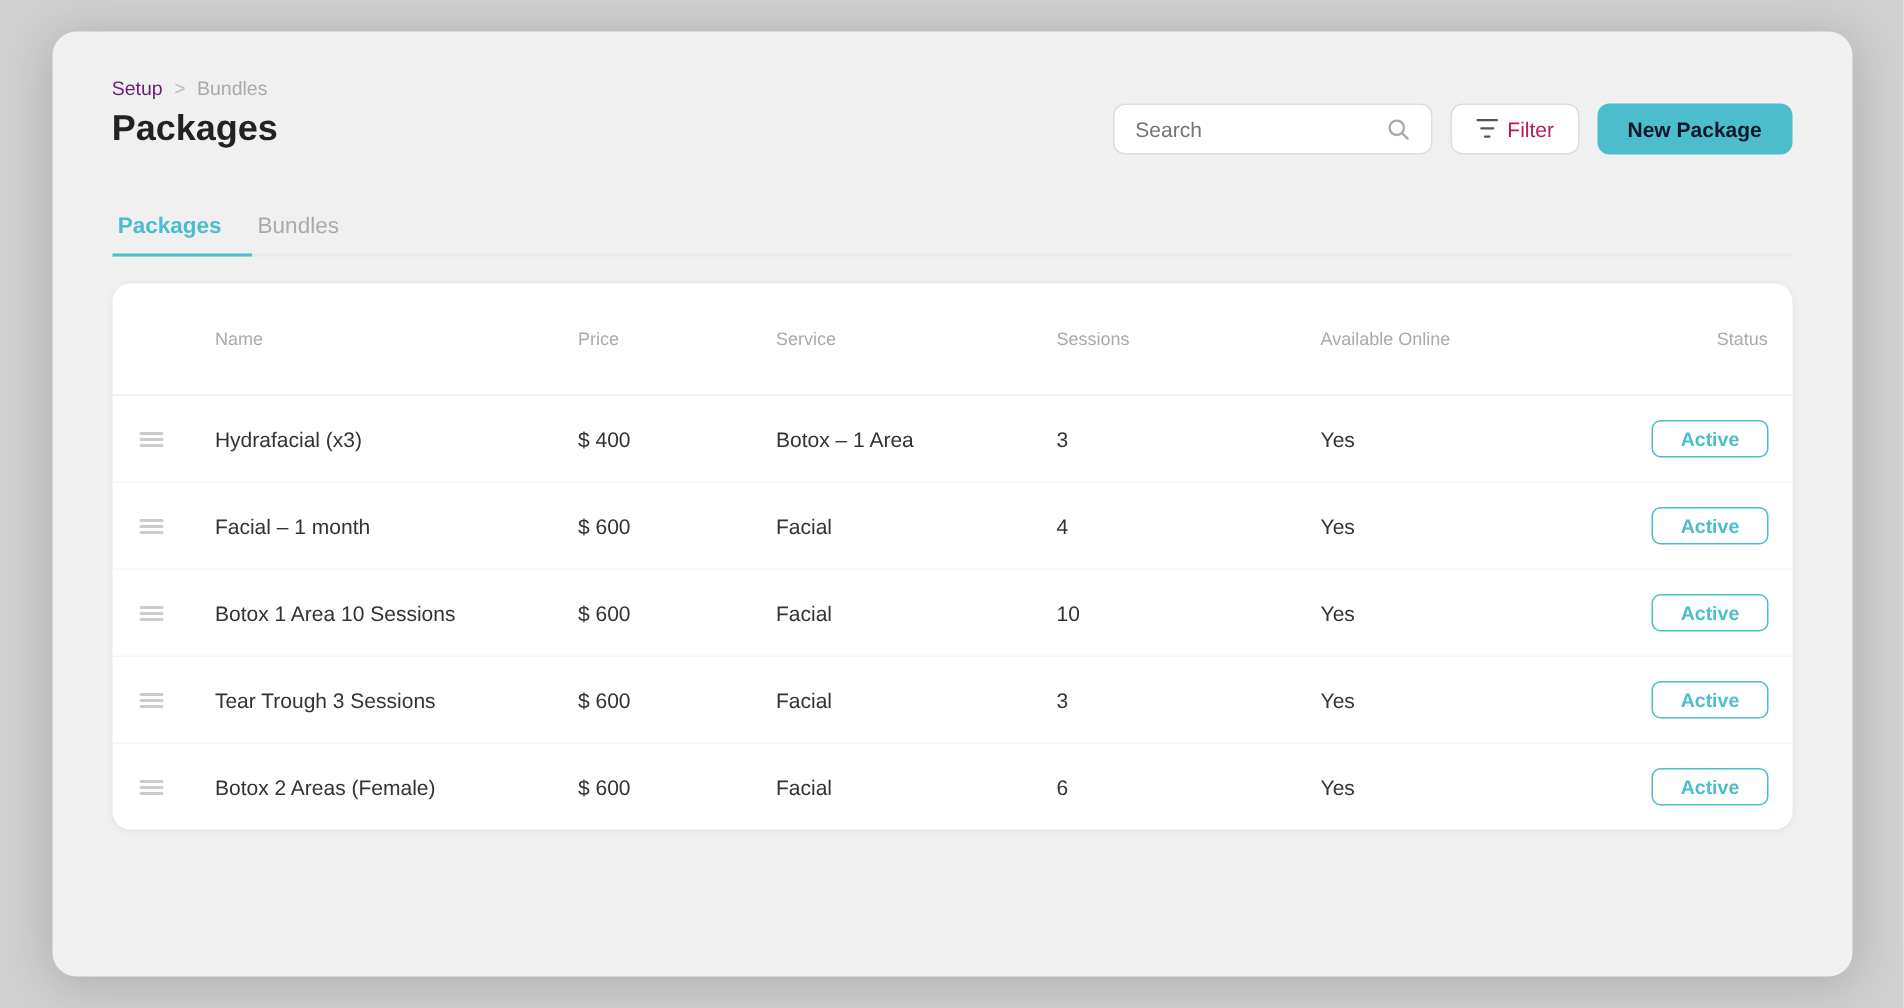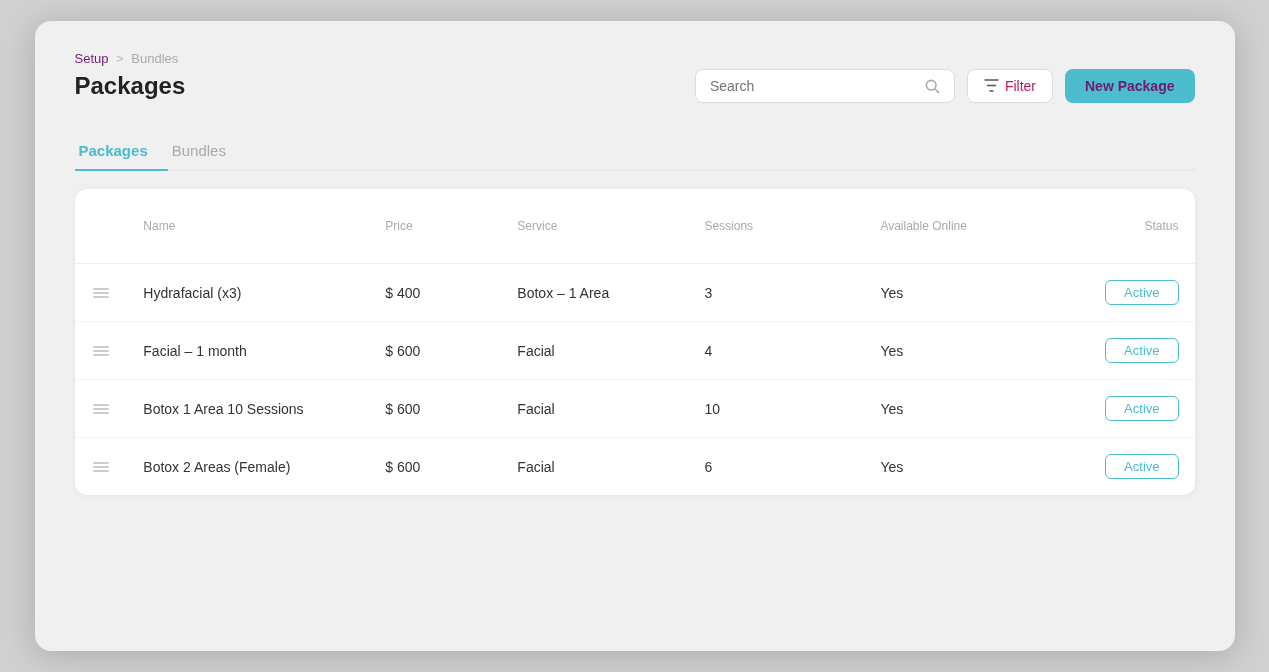--- a/index.html
+++ b/index.html
@@ -52,21 +52,21 @@
       align-items: center;
       gap: 12px;
     }
     .search-box {
       display: flex;
       align-items: center;
       background: #fff;
       border: 1px solid #ddd;
       border-radius: 8px;
       padding: 8px 14px;
-      width: 260px;
+      width: 213px;
       gap: 8px;
     }
     .search-box input {
       border: none;
       outline: none;
       font-size: 14px;
       color: #999;
       width: 100%;
       background: transparent;
     }
@@ -81,21 +81,21 @@
       background: #fff;
       border: 1px solid #ddd;
       border-radius: 8px;
       padding: 8px 16px;
       font-size: 14px;
       color: #be185d;
       cursor: pointer;
     }
     .new-package-btn {
       background: #4bbdcc;
-      color: #701a75;
+      color: #0f172a;
       border: none;
       border-radius: 8px;
       padding: 9px 20px;
       font-size: 14px;
       font-weight: 600;
       cursor: pointer;
     }
     .tabs {
       display: flex;
       gap: 0;
@@ -166,21 +166,21 @@
       background: #ccc;
       border-radius: 1px;
     }
     .status-badge {
       display: inline-block;
       border: 1px solid #4bbdcc;
       color: #4bbdcc;
       border-radius: 6px;
       padding: 4px 18px;
       font-size: 13px;
-      font-weight: 400;
+      font-weight: 700;
       background: #fff;
     }
     .col-drag { width: 48px; }
     .col-name { width: 220px; }
     .col-price { width: 120px; }
     .col-service { width: 170px; }
     .col-sessions { width: 160px; }
     .col-available { width: 160px; margin-top: 17px; }
     .col-status { width: 140px; text-align: right; }
   </style>
@@ -290,20 +290,37 @@
       </td>
     </tr>
           <tr>
       <td class="col-drag">
         <div class="drag-icon">
           <span class="drag-line"></span>
           <span class="drag-line"></span>
           <span class="drag-line"></span>
         </div>
       </td>
+      <td class="col-name">Tear Trough 3 Sessions</td>
+      <td class="col-price">$ 600</td>
+      <td class="col-service">Facial</td>
+      <td class="col-sessions">3</td>
+      <td class="col-available">Yes</td>
+      <td class="col-status">
+        <span class="status-badge">Active</span>
+      </td>
+    </tr>
+          <tr>
+      <td class="col-drag">
+        <div class="drag-icon">
+          <span class="drag-line"></span>
+          <span class="drag-line"></span>
+          <span class="drag-line"></span>
+        </div>
+      </td>
       <td class="col-name">Botox 2 Areas (Female)</td>
       <td class="col-price">$ 600</td>
       <td class="col-service">Facial</td>
       <td class="col-sessions">6</td>
       <td class="col-available">Yes</td>
       <td class="col-status">
         <span class="status-badge">Active</span>
       </td>
     </tr>
         </tbody>

